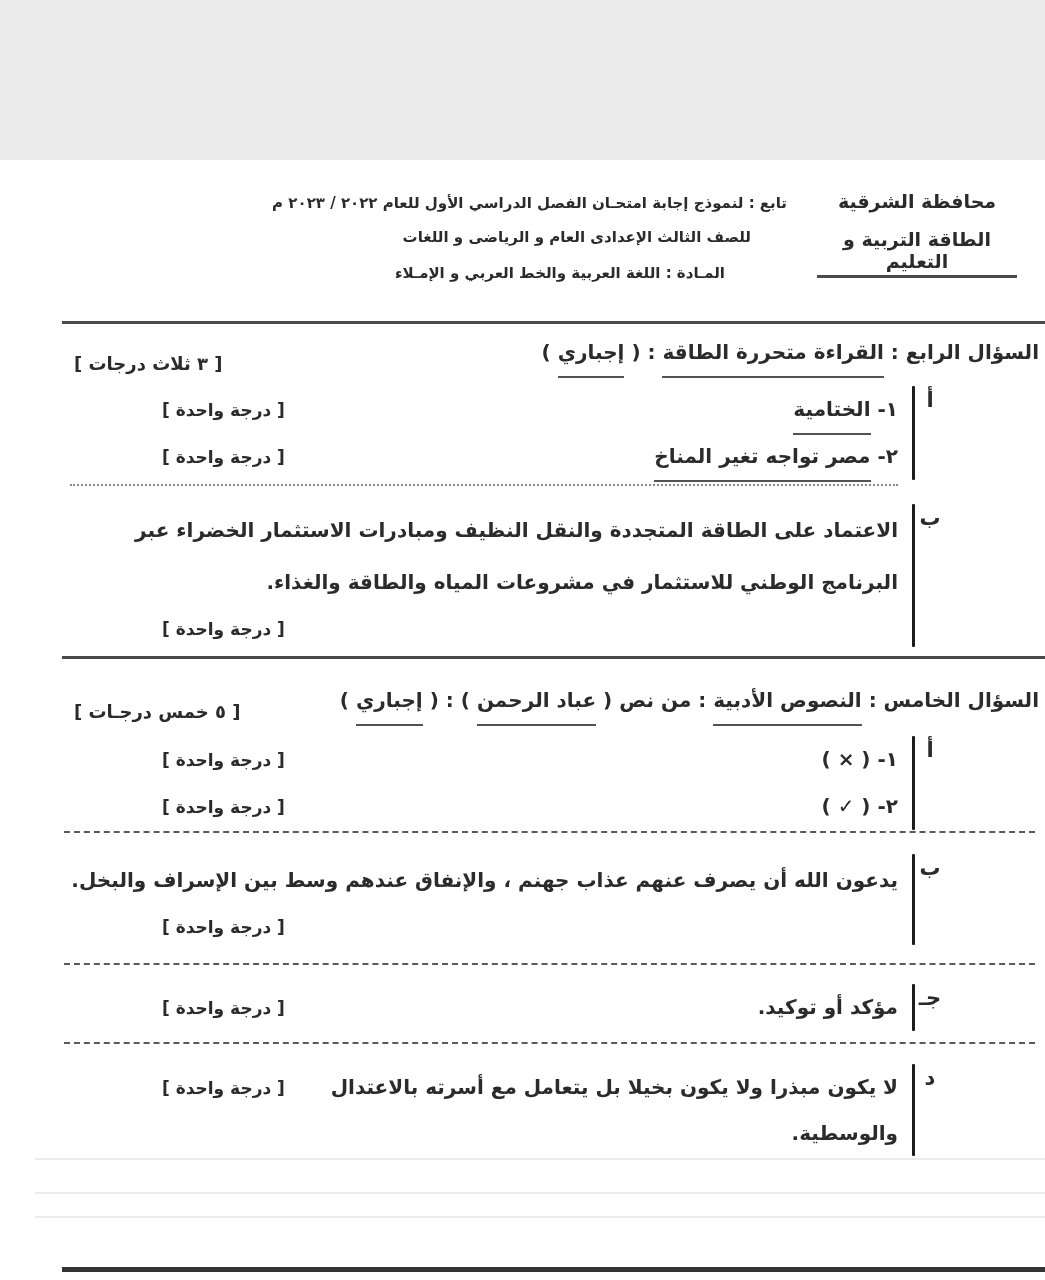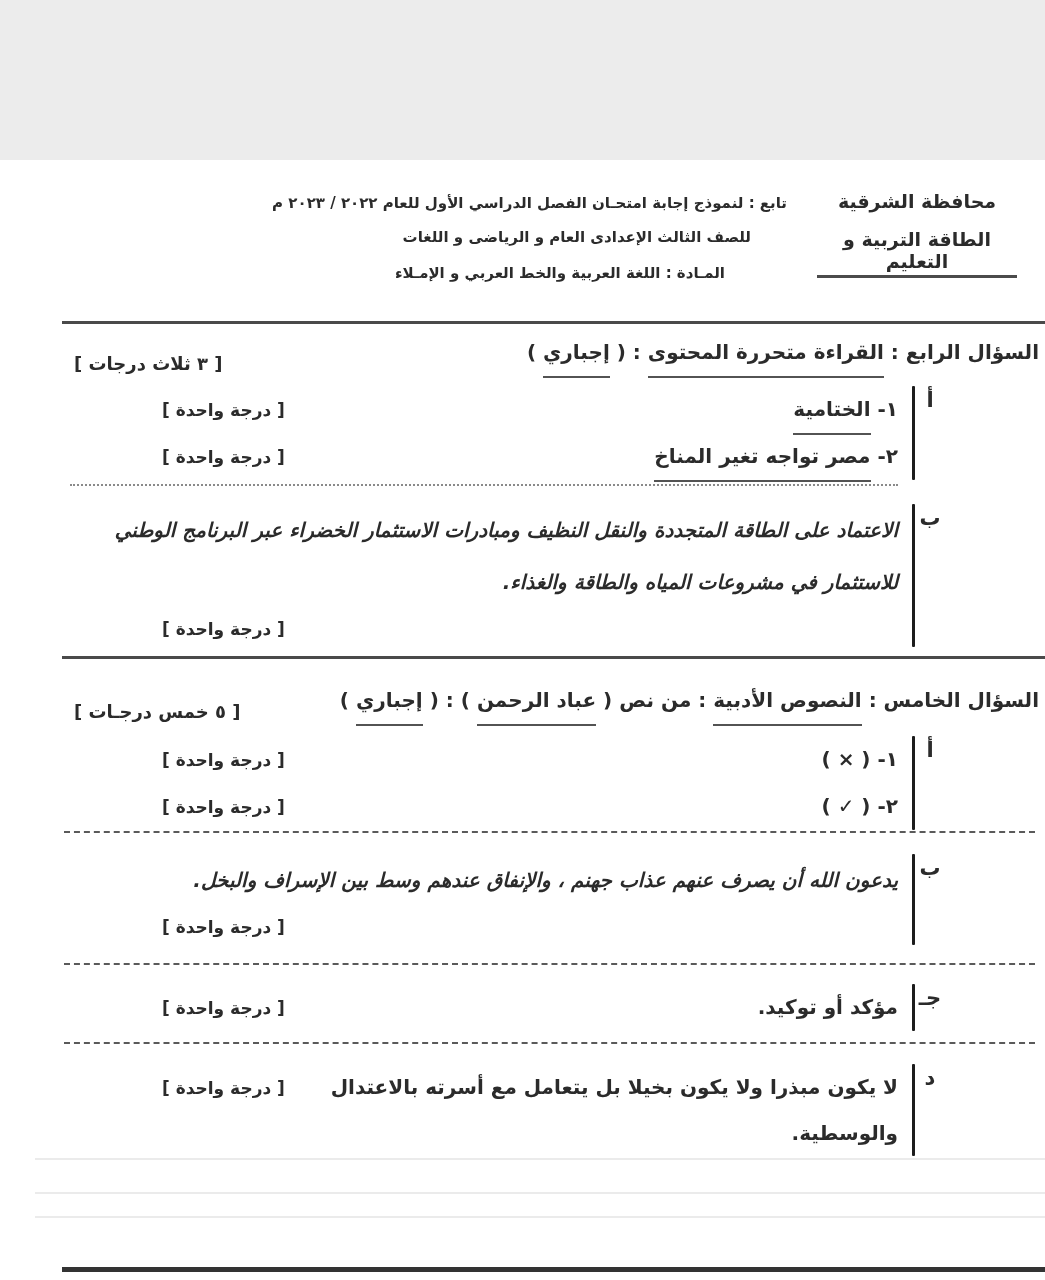--- a/index.html
+++ b/index.html
@@ -53,21 +53,21 @@
   #q5a{top:736px;}
   #q5b{top:854px;}
   #q5c{top:984px;}
   #q5d{top:1064px;}
   .sec-label{width:30px;text-align:center;font-size:21px;font-weight:bold;flex:0 0 auto;padding-top:2px;}
   .sec-bar{width:3px;background:#1c1c1c;border-radius:1px;flex:0 0 auto;margin-left:14px;}
   .sec-content{flex:1 1 auto;}
   .item-row{display:flex;justify-content:space-between;align-items:baseline;padding-left:100px;line-height:46px;}
   .item-text{font-size:20px;font-weight:bold;}
   .mark{font-size:17px;font-weight:bold;white-space:nowrap;}
-  .para{font-size:20px;font-weight:bold;line-height:52px;text-align:right;font-style:italic;}
+  .para{font-size:20px;font-weight:bold;line-height:52px;text-align:right;}
   .mark-row{padding-left:100px;text-align:left;line-height:34px;margin-top:4px;}
 </style>
 </head>
 <body>
 
 <div class="page">
   <div class="band"></div>
 
   <div class="hdr-right">
     <div class="gov">محافظة الشرقية</div>
@@ -78,21 +78,21 @@
     <div class="l1">تابع : لنموذج إجابة امتحـان الفصل الدراسي الأول للعام ٢٠٢٢ / ٢٠٢٣ م</div>
     <div class="l2">للصف الثالث الإعدادى العام و الرياضى و اللغات</div>
     <div class="l3">المـادة : اللغة العربية والخط العربي و الإمـلاء</div>
   </div>
 
   <div class="rule" id="rule1"></div>
 
   <div class="q-head" id="q4head">
     <div class="q-title">
       <span>السؤال الرابع :</span>
-      <span class="u">القراءة متحررة المحتوى</span>
+      <span class="u">القراءة متحررة الطاقة</span>
       <span>: (</span>
       <span class="u">إجباري</span>
       <span>)</span>
     </div>
     <div class="q-marks">[ ٣ ثلاث درجات ]</div>
   </div>
 
   <div class="section" id="q4a">
     <div class="sec-label">أ</div>
     <div class="sec-bar"></div>

